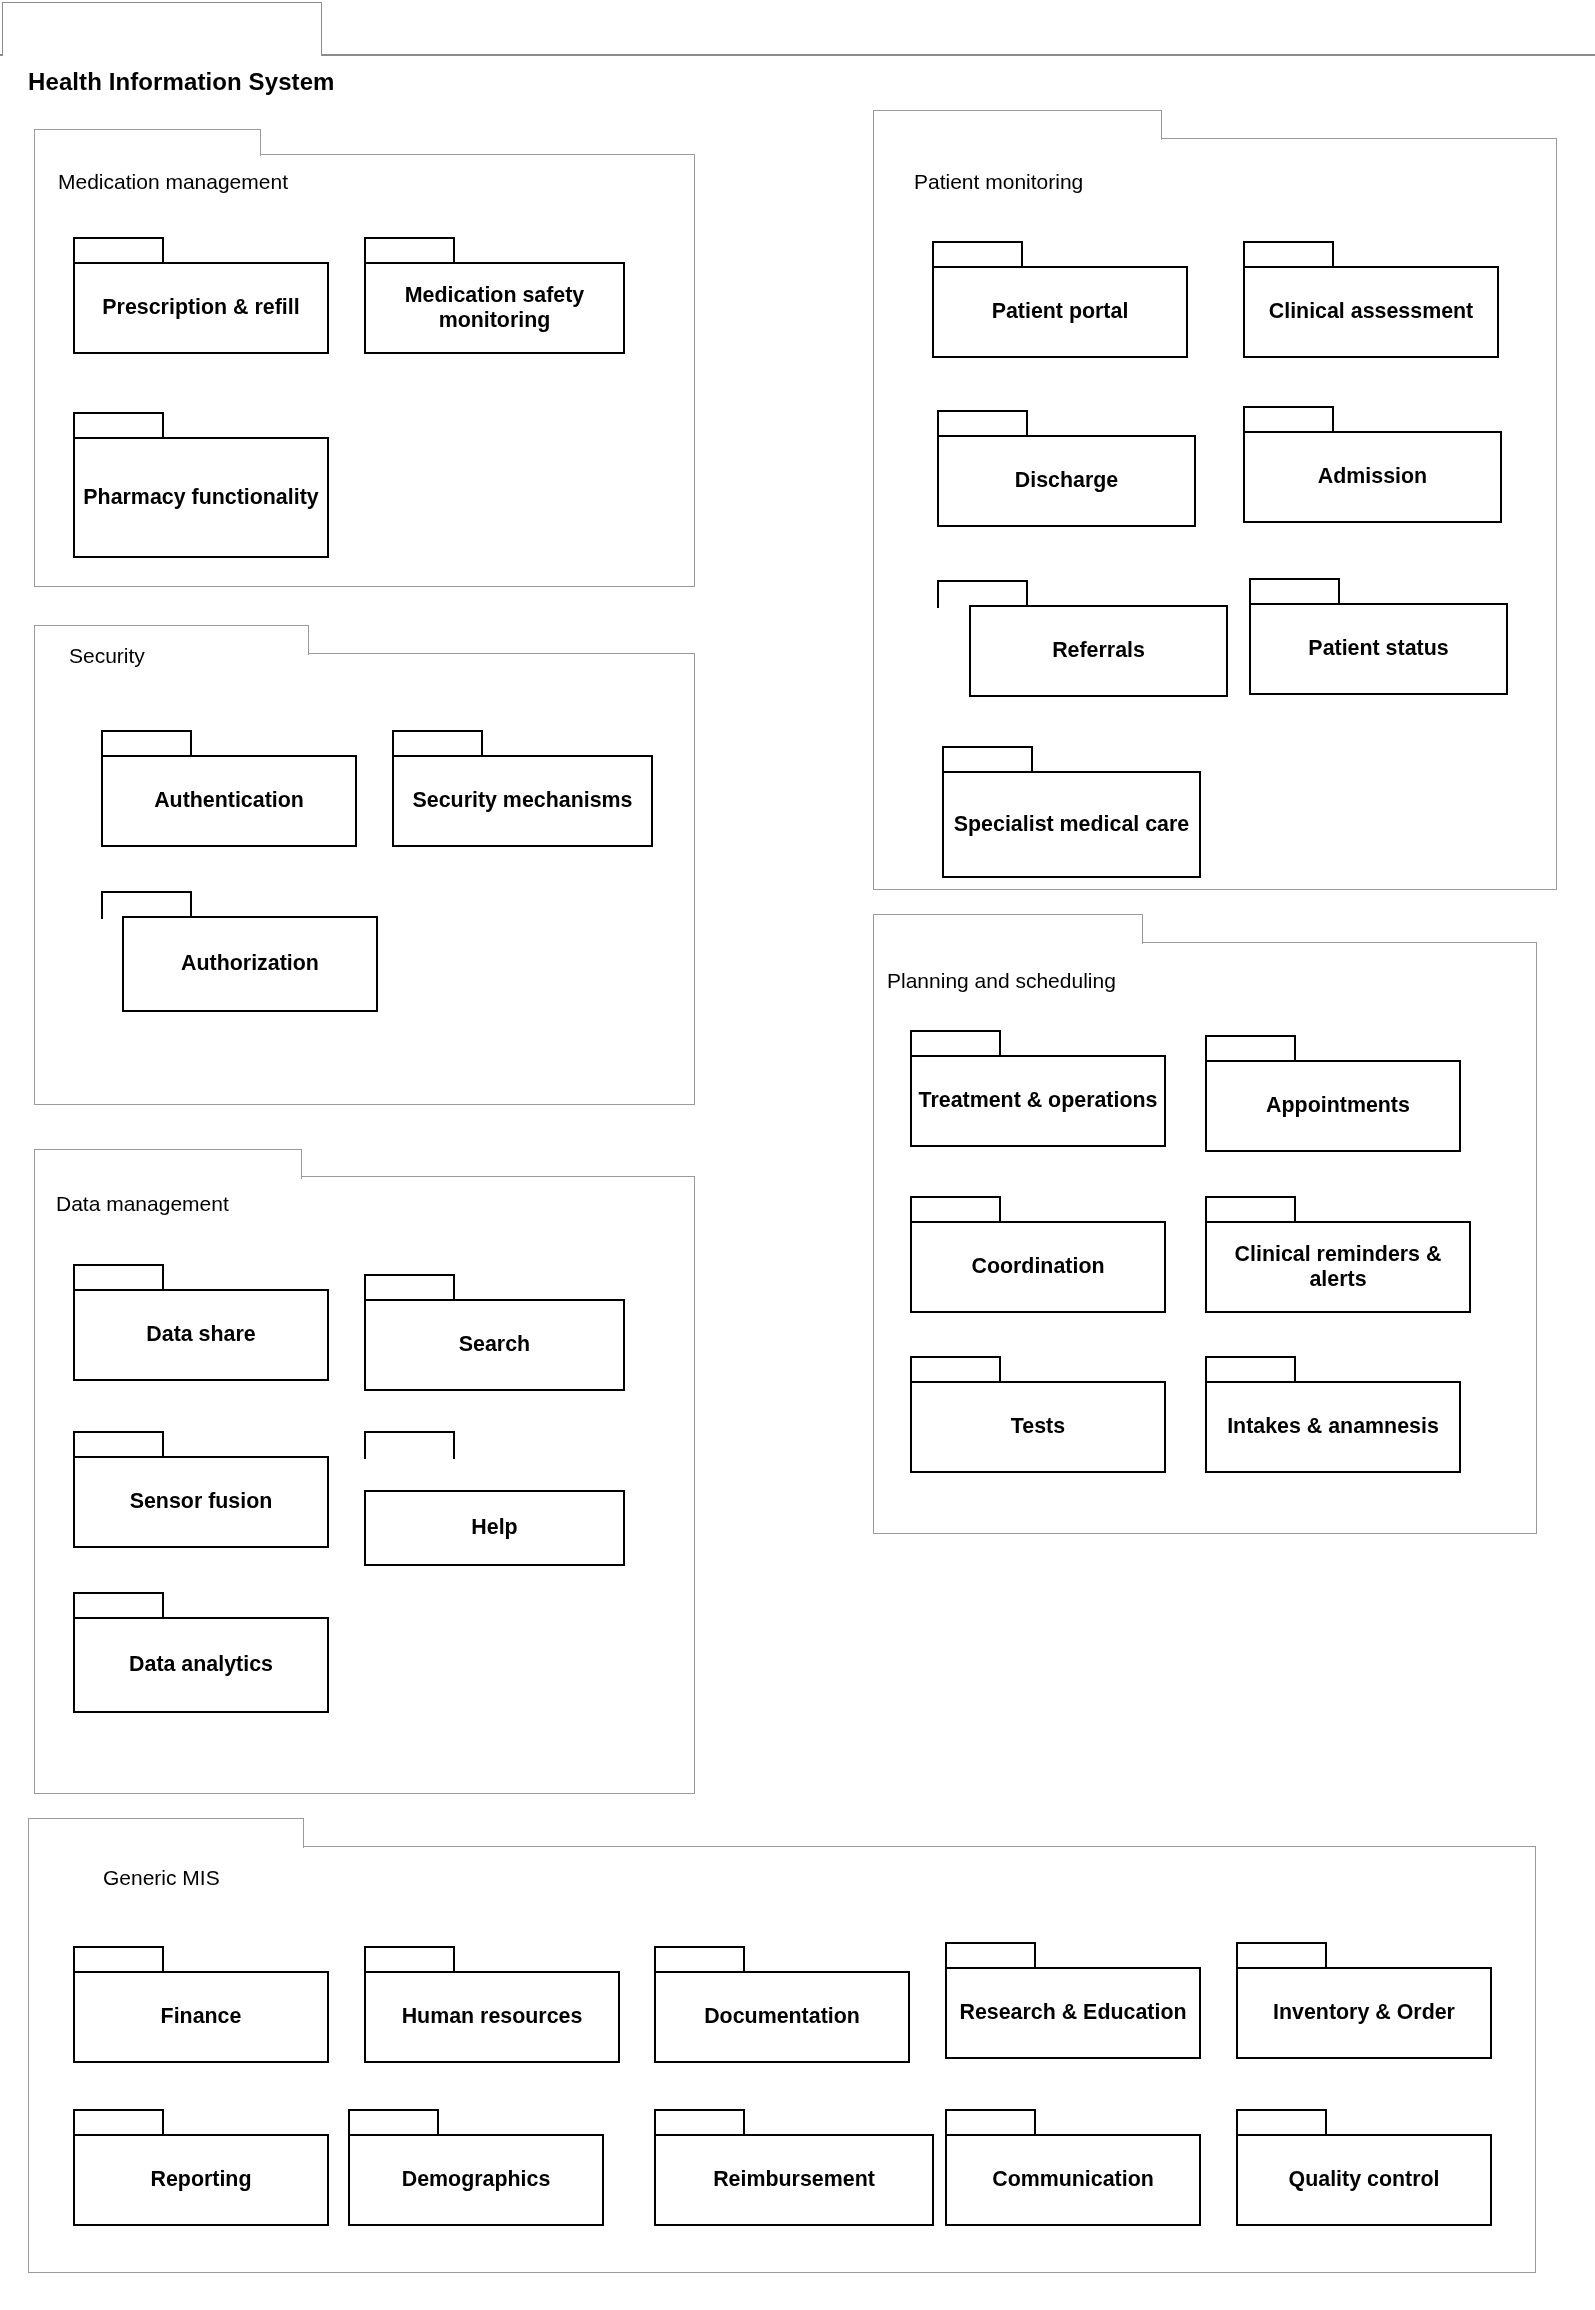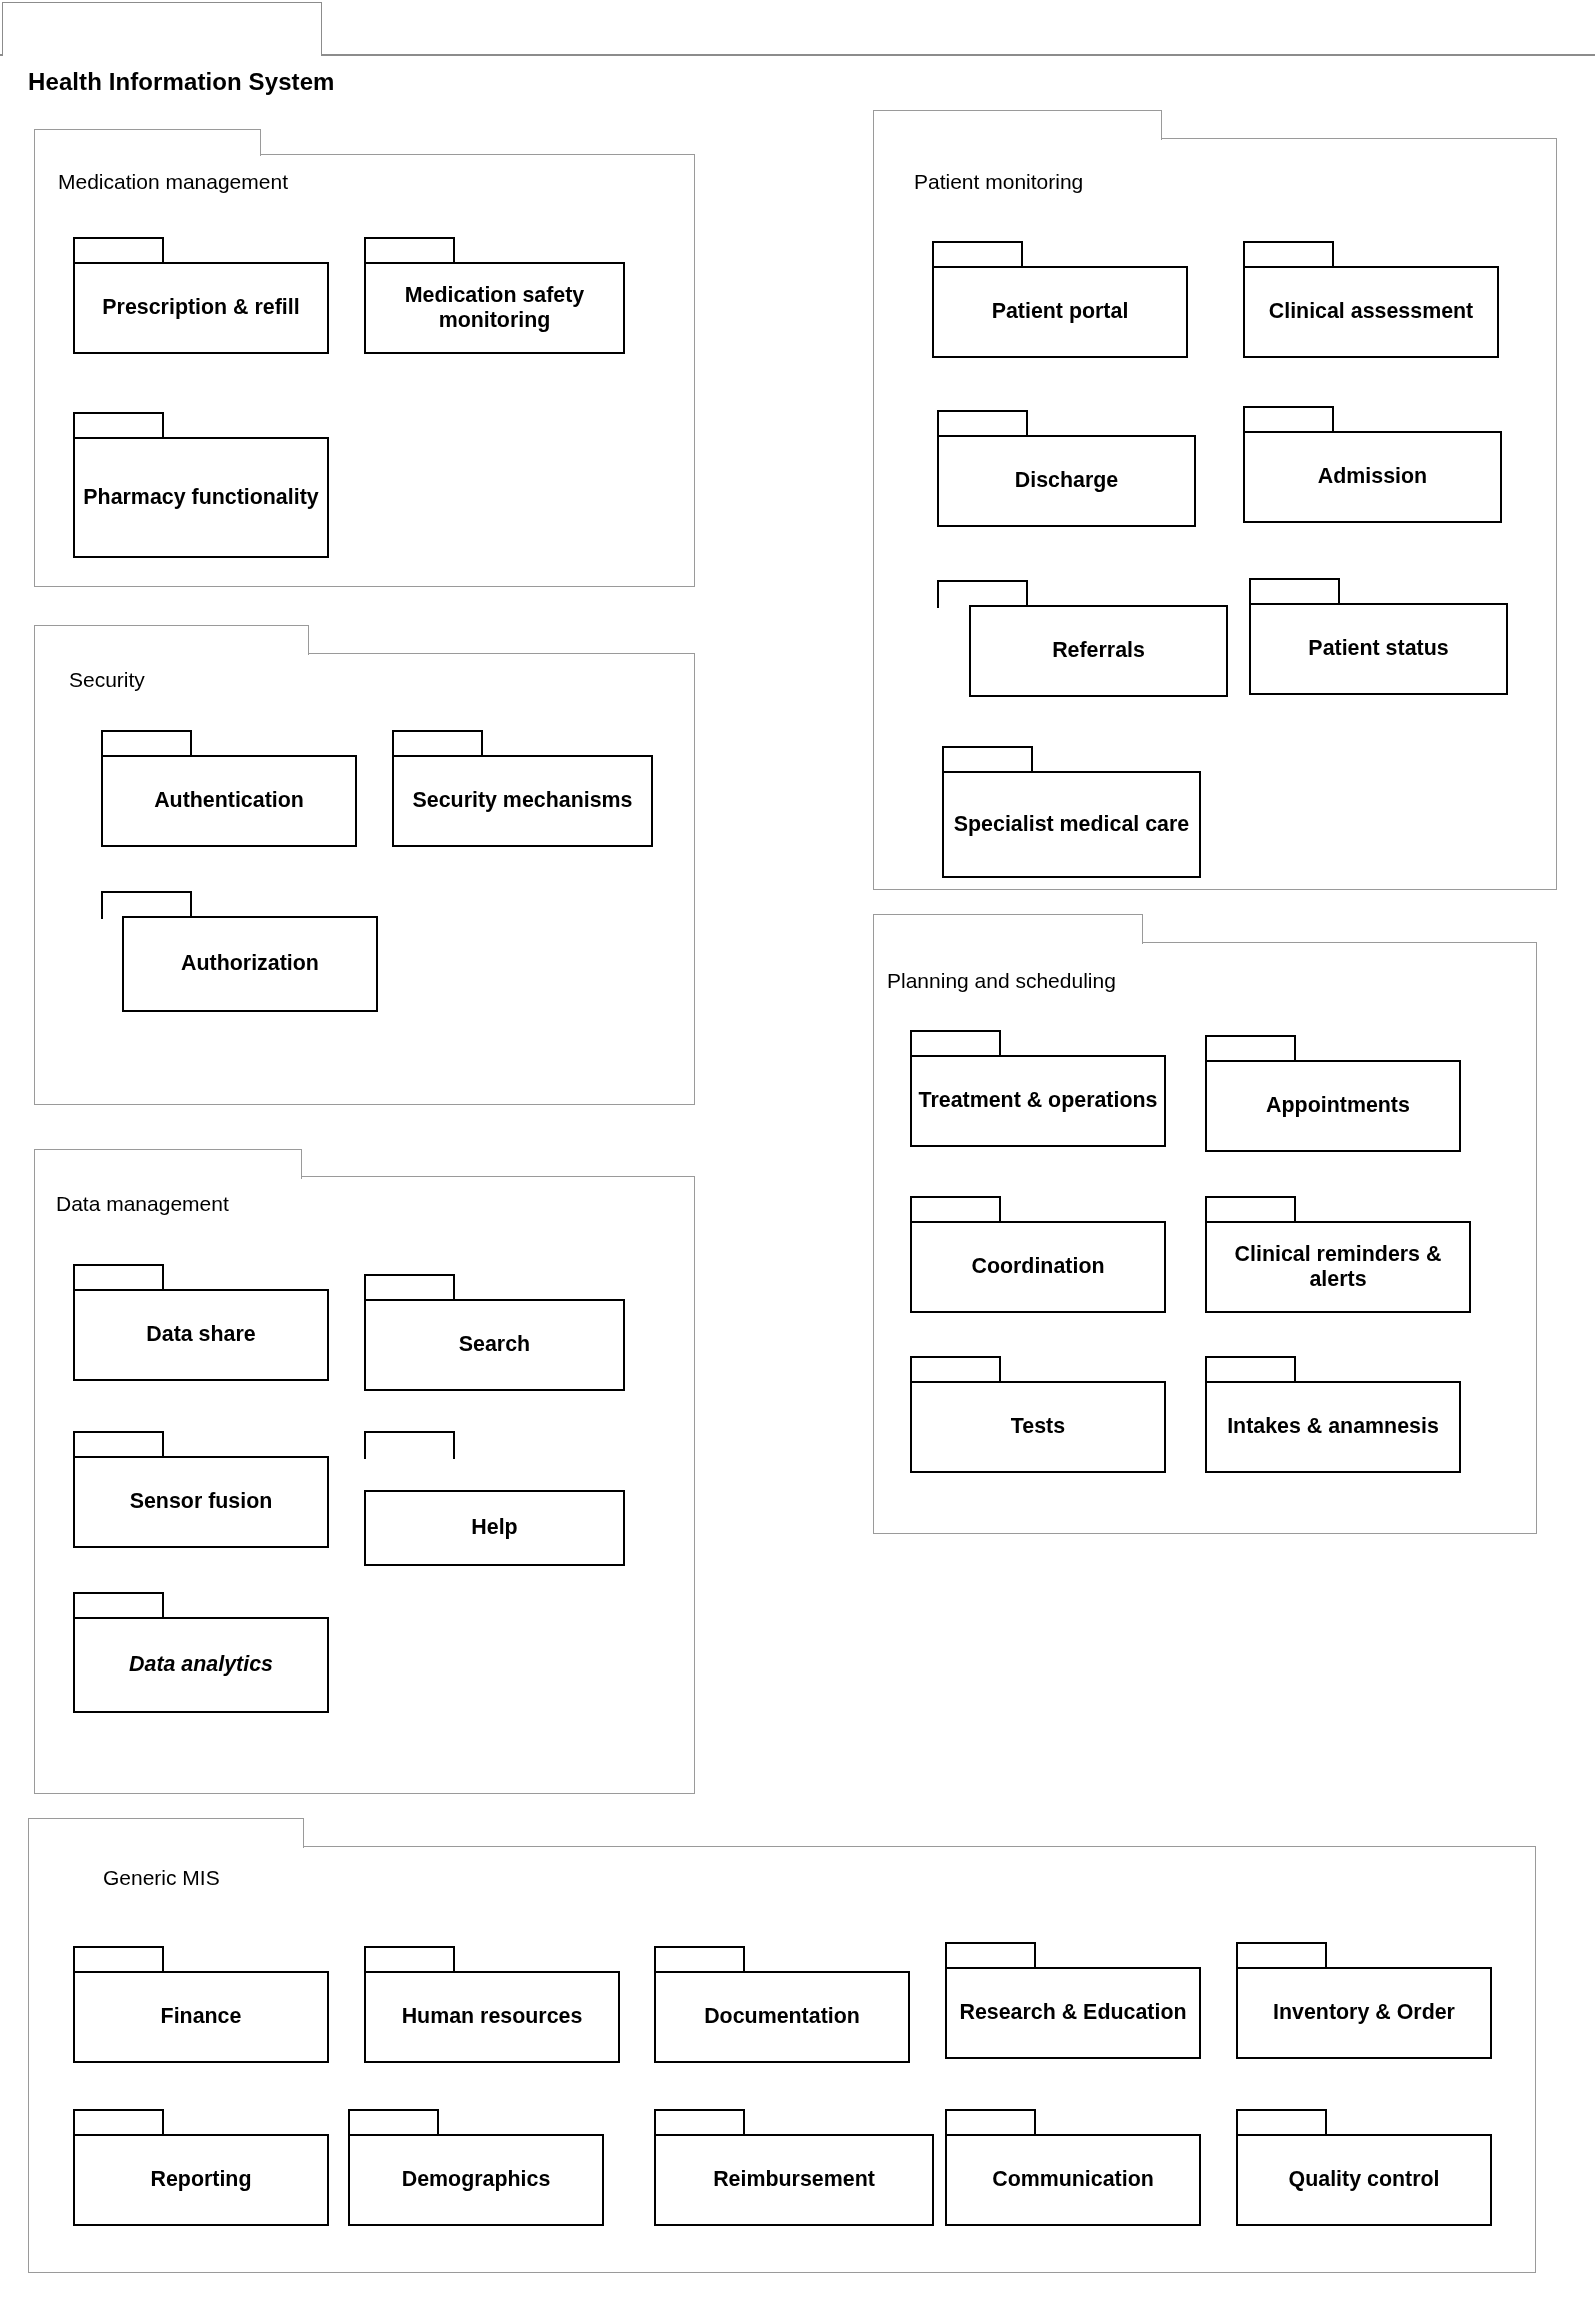--- a/index.html
+++ b/index.html
@@ -59,21 +59,21 @@
 
 <div class="abs leaf" style="left:73px;top:412px;width:256px;height:132px;">
   <div class="leaf-tab" style="width:91px;height:28px;"></div>
   <div class="leaf-body" style="top:25px;width:256px;height:121px;">
     <span class="leaf-label">Pharmacy functionality</span>
   </div>
 </div>
 
 <div class="abs grp-tab" style="left:34px;top:625px;width:275px;height:30px;"></div>
 <div class="abs grp-body" style="left:34px;top:653px;width:661px;height:452px;"></div>
-<div class="abs grp-title" style="left:69px;top:669px;">Security</div>
+<div class="abs grp-title" style="left:69px;top:645px;">Security</div>
 
 <div class="abs leaf" style="left:101px;top:730px;width:256px;height:117px;">
   <div class="leaf-tab" style="width:91px;height:28px;"></div>
   <div class="leaf-body" style="top:25px;width:256px;height:92px;">
     <span class="leaf-label">Authentication</span>
   </div>
 </div>
 
 <div class="abs leaf" style="left:392px;top:730px;width:261px;height:117px;">
   <div class="leaf-tab" style="width:91px;height:28px;"></div>
@@ -114,21 +114,21 @@
   </div>
 </div>
 
 <div class="abs leaf" style="left:364px;top:1431px;width:261px;height:117px;">
   <div class="leaf-tab" style="width:91px;height:28px;"></div>
   <div class="leaf-body" style="top:25px;width:261px;height:76px;margin-top:34px;">
     <span class="leaf-label">Help</span>
   </div>
 </div>
 
-<div class="abs leaf" style="left:73px;top:1592px;width:256px;height:121px;font-style:italic;">
+<div class="abs leaf" style="left:73px;top:1592px;width:256px;height:121px;">
   <div class="leaf-tab" style="width:91px;height:28px;"></div>
   <div class="leaf-body" style="top:25px;width:256px;height:96px;">
     <span class="leaf-label">Data analytics</span>
   </div>
 </div>
 
 <div class="abs grp-tab" style="left:873px;top:110px;width:289px;height:30px;"></div>
 <div class="abs grp-body" style="left:873px;top:138px;width:684px;height:752px;"></div>
 <div class="abs grp-title" style="left:914px;top:171px;">Patient monitoring</div>
 

